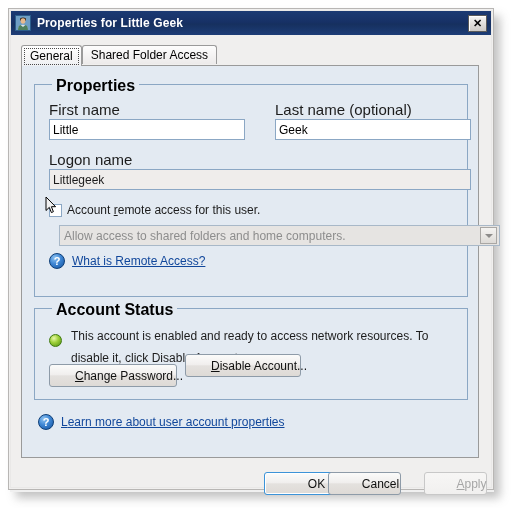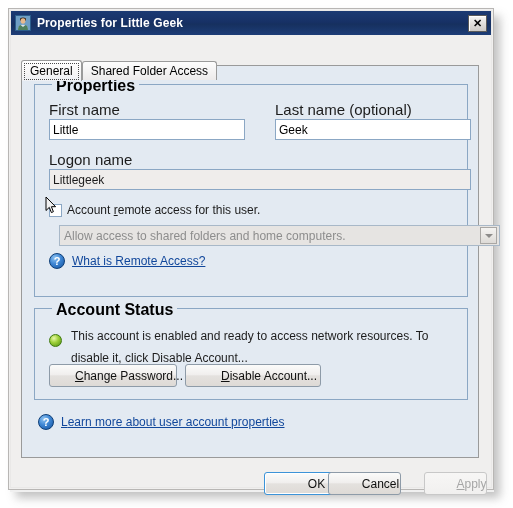--- a/index.html
+++ b/index.html
@@ -100,23 +100,22 @@
     background: #f0efee;
   }
 
   
   .tabstrip {
     position: absolute;
     left: 10px;
     top: 10px;
     height: 21px;
     display: flex;
-    align-items: center;
+    align-items: flex-start;
     z-index: 5;
-    margin-top: 15px;
   }
   .tab {
     height: 19px;
     padding: 0 8px;
     font-size: 12px;
     color: #000000;
     background: linear-gradient(to bottom, #fdfdfd 0%, #eceaea 100%);
     border: 1px solid #9a9a9a;
     border-bottom: none;
     border-radius: 3px 3px 0 0;
@@ -427,21 +426,21 @@
 
         <div class="groupbox" id="grp-account">
           <span class="groupbox-title">Account Status</span>
 
           <span class="status-icon" style="left:14px; top:25px;"></span>
           <span class="status-text" style="left:36px; top:16px; width:384px;">This account is enabled and ready to access network resources. To disable it, click Disable Account...</span>
 
           <div class="btn" style="left:14px; top:55px; width:128px;">
             <span><span class="ul">C</span><span>hange Password...</span></span>
           </div>
-          <div class="btn" style="left:150px; top:55px; width:136px;">
+          <div class="btn" style="left:150px; top:45px; width:116px;">
             <span><span class="ul">D</span><span>isable Account...</span></span>
           </div>
         </div>
 
         <div class="linkrow" style="left:16px; top:348px;">
           <span class="help-icon">?</span>
           <span class="link-text"><span class="ul">L</span><span>earn more about user account properties</span></span>
         </div>
 
       </div>

